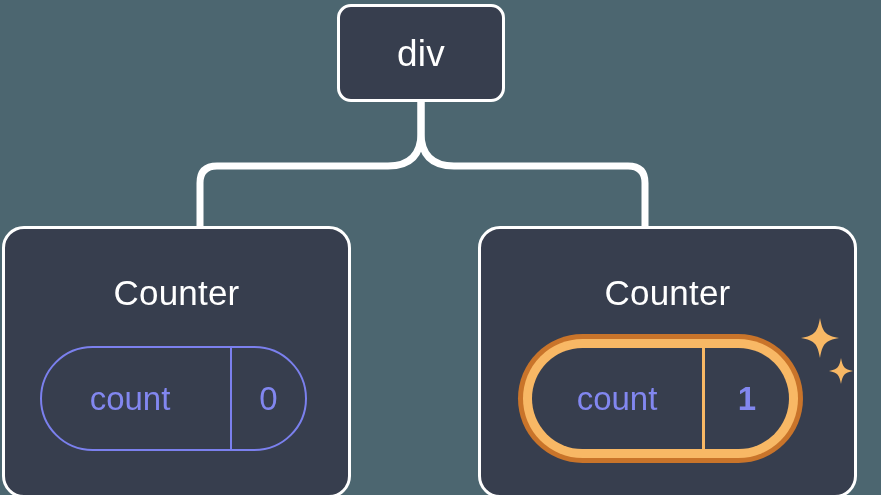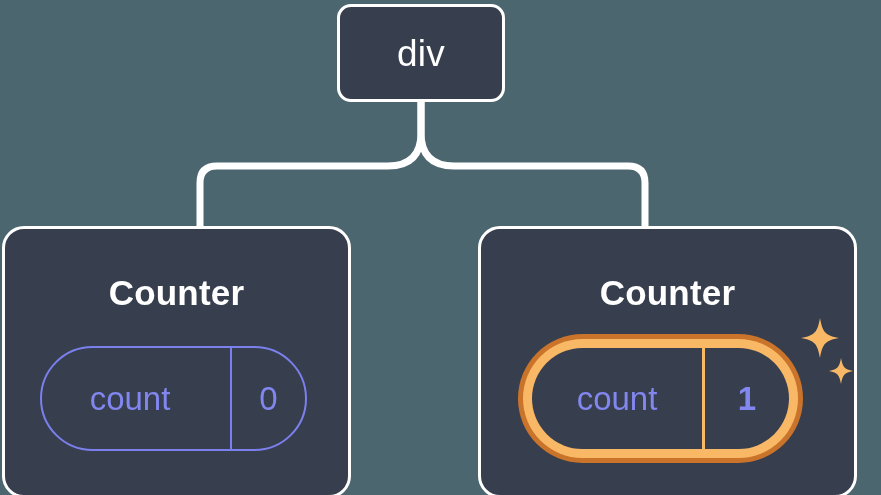--- a/index.html
+++ b/index.html
@@ -60,21 +60,21 @@
     height: 272px;
     padding-top: 46px;
     border-radius: 22px;
   }
   .node-left  { left: 2px;   width: 349px; }
   .node-right { left: 478px; width: 379px; }
 
   .node-title {
     color: #ffffff;
     font-size: 35px;
-    font-weight: 700;
+    font-weight: 400;
     letter-spacing: 0.2px;
     line-height: 1;
     margin-bottom: 0;
   }
 
   
   .pill-wrap {
     position: absolute;
   }
   .pill-wrap-left  { left: 40px;  top: 346px; }

